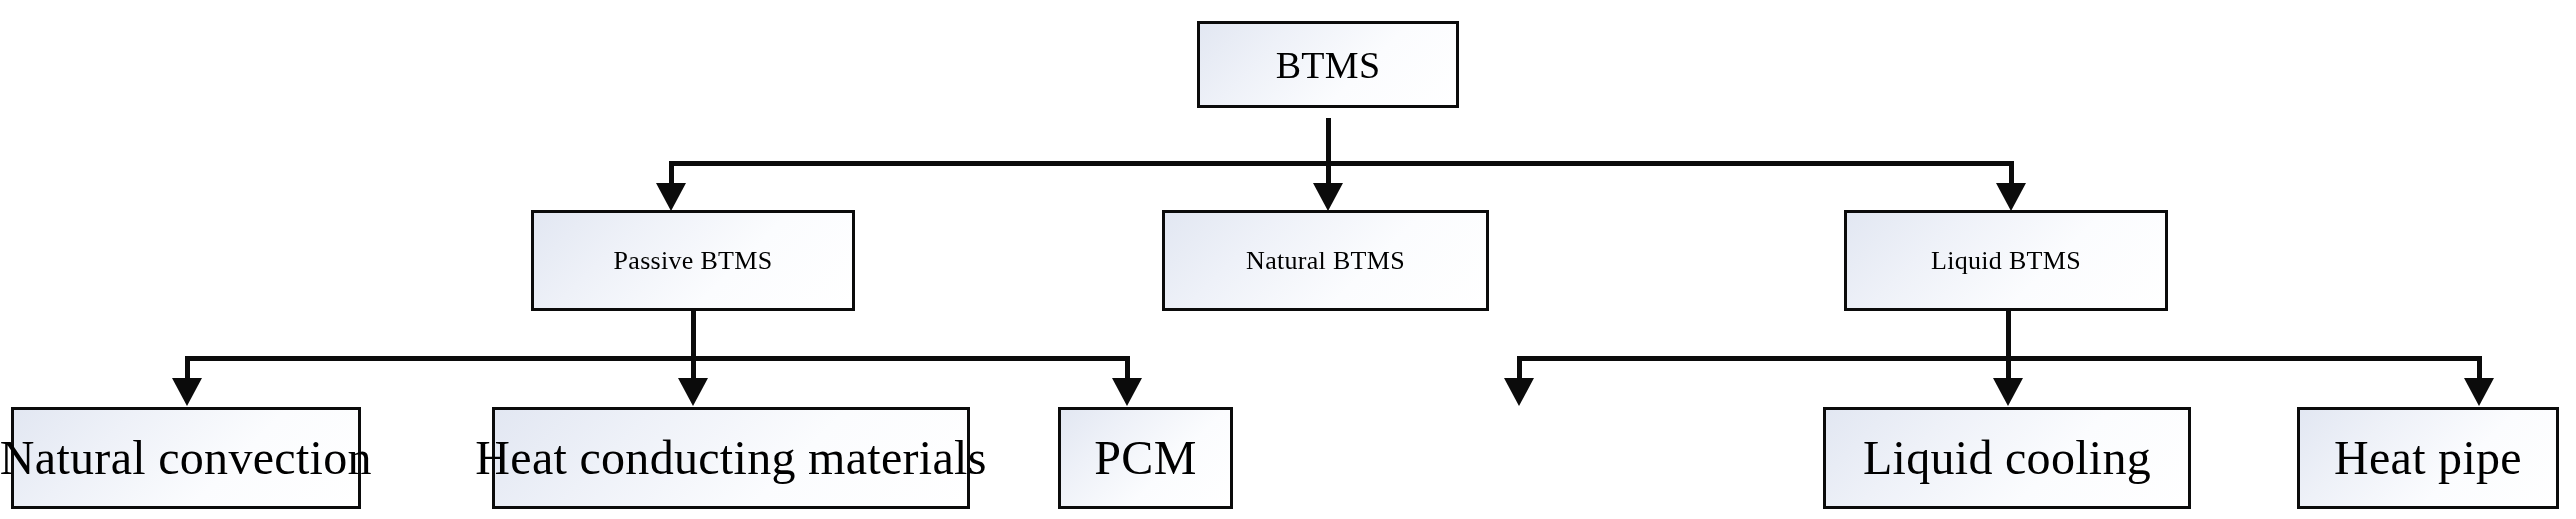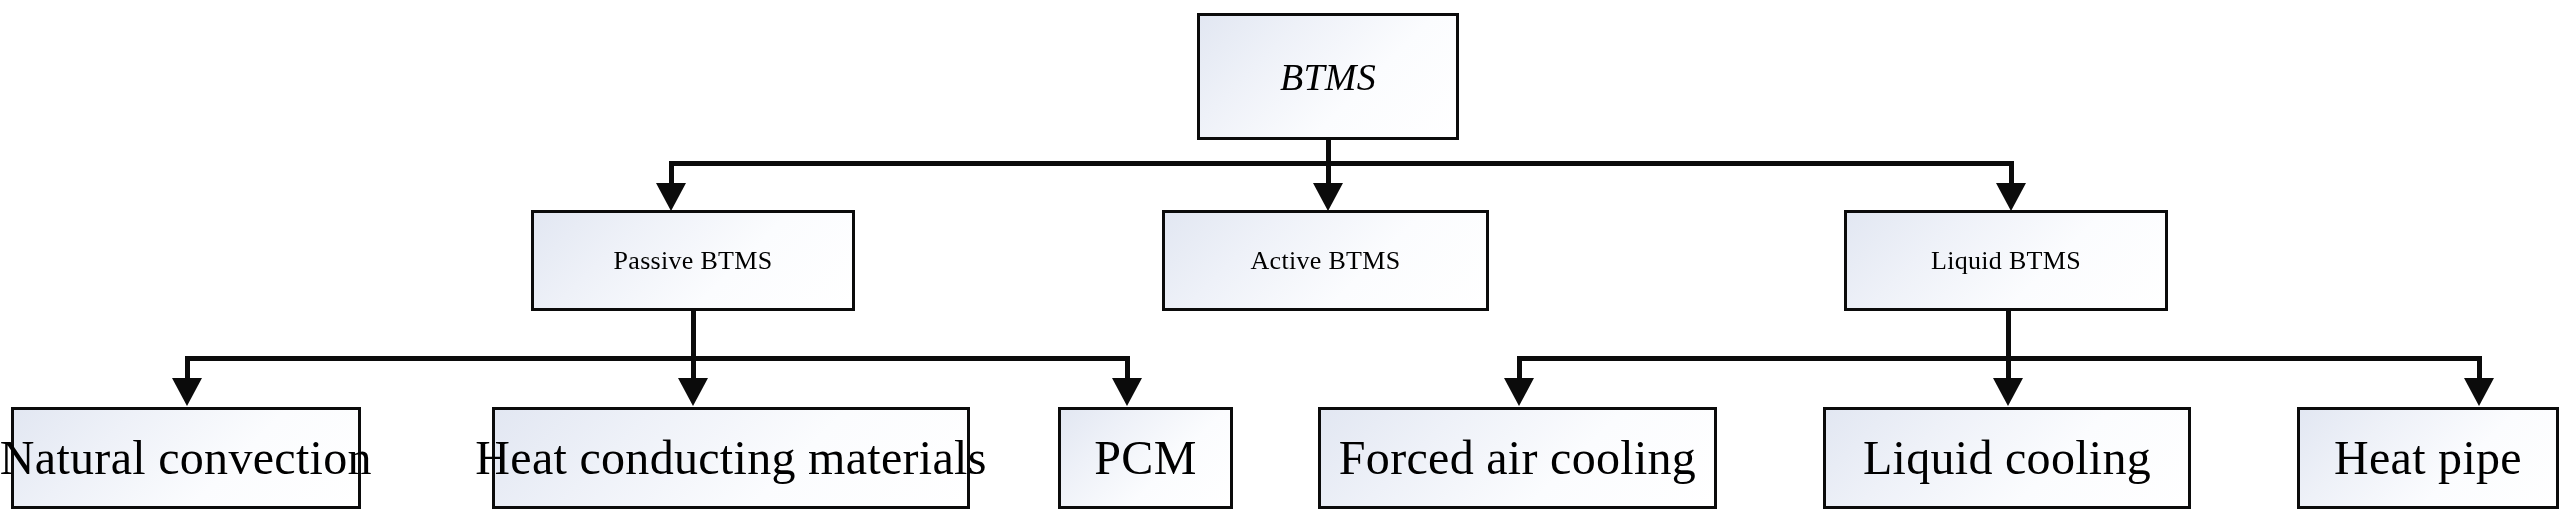--- a/index.html
+++ b/index.html
@@ -104,51 +104,48 @@
     <div class="vline" style="left:1517px; top:356px; height:28px;"></div>
     <div class="arrow" style="left:1504px; top:378px;"></div>
 
     <div class="vline" style="left:2006px; top:356px; height:28px;"></div>
     <div class="arrow" style="left:1993px; top:378px;"></div>
 
     <div class="vline" style="left:2477px; top:356px; height:28px;"></div>
     <div class="arrow" style="left:2464px; top:378px;"></div>
   </div>
 
-  <div class="node lvl1" style="left:1197px; top:13px; width:262px; height:127px;font-style:italic;">
+  <div class="node lvl1" style="left:1197px; top:21px; width:262px; height:87px;">
     <span class="node-label">BTMS</span>
   </div>
 
   <div class="node lvl2" style="left:531px; top:210px; width:324px; height:101px;">
     <span class="node-label">Passive BTMS</span>
   </div>
 
   <div class="node lvl2" style="left:1162px; top:210px; width:327px; height:101px;">
-    <span class="node-label">Active BTMS</span>
+    <span class="node-label">Natural BTMS</span>
   </div>
 
   <div class="node lvl2" style="left:1844px; top:210px; width:324px; height:101px;">
     <span class="node-label">Liquid BTMS</span>
   </div>
 
   <div class="node lvl3" style="left:10.8px; top:407px; width:350px; height:102px;">
     <span class="node-label">Natural convection</span>
   </div>
 
   <div class="node lvl3" style="left:452px; top:407px; width:478px; height:102px;margin-left:40px;">
     <span class="node-label">Heat conducting materials</span>
   </div>
 
   <div class="node lvl3" style="left:1038px; top:407px; width:175px; height:102px;margin-left:20px;">
     <span class="node-label">PCM</span>
   </div>
 
-  <div class="node lvl3" style="left:1318px; top:407px; width:399px; height:102px;">
-    <span class="node-label">Forced air cooling</span>
-  </div>
 
   <div class="node lvl3" style="left:1823px; top:407px; width:368px; height:102px;">
     <span class="node-label">Liquid cooling</span>
   </div>
 
   <div class="node lvl3" style="left:2297px; top:407px; width:262px; height:102px;">
     <span class="node-label">Heat pipe</span>
   </div>
 
 </div>

